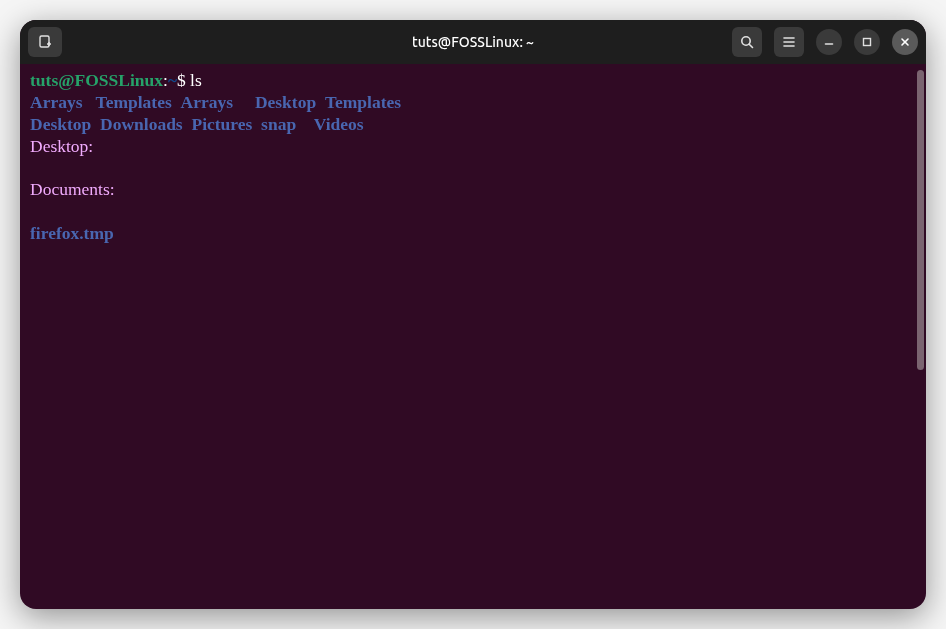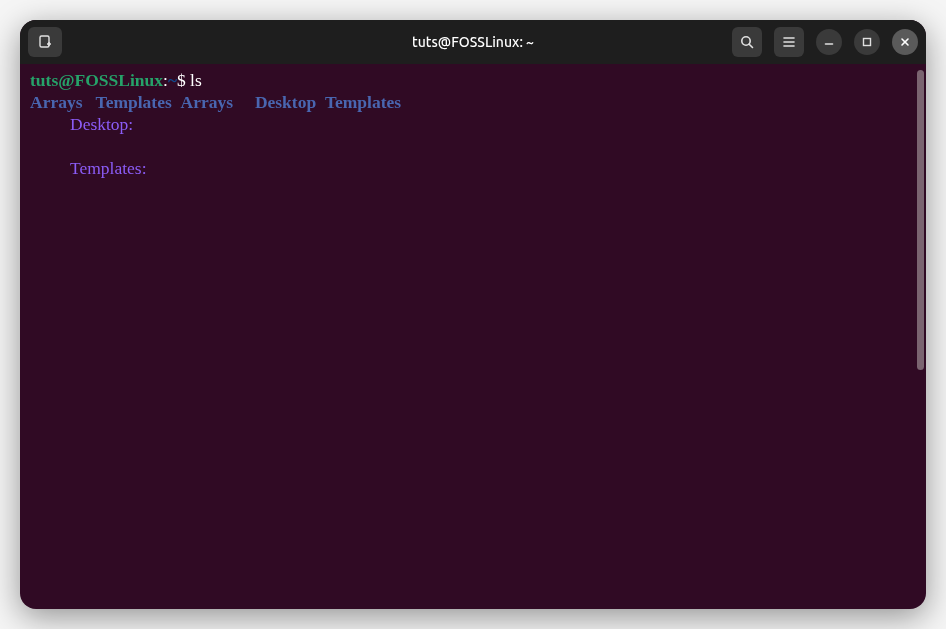--- a/index.html
+++ b/index.html
@@ -98,21 +98,21 @@
       width: 7px;
       height: 300px;
       background: #7a6470;
       border-radius: 4px;
     }
     .prompt-user { color: #26a269; font-weight: bold; }
     .prompt-path { color: #12488b; font-weight: bold; }
     .prompt-dollar { color: #ffffff; }
     .cmd { color: #ffffff; }
     .dir { color: #4966b0; font-weight: bold; text-align: right; }
-    .plain { color: #8b5cf6; margin-left: 40px; }
+    .plain { color: #f0abfc; }
     .line { white-space: pre; font-family: Liberation Serif, serif; }
     svg { display: block; }
   </style>
 </head>
 <body>
 
 <div class="window">
   <div class="titlebar">
     <div class="titlebar-left">
       <div class="tab-btn">
@@ -157,21 +157,23 @@
     </div>
   </div>
 
   <div class="terminal-body">
     <div class="scrollbar"></div>
 
     <div class="line"><span class="prompt-user">tuts@FOSSLinux</span><span class="prompt-dollar">:</span><span class="prompt-path">~</span><span class="prompt-dollar">$</span><span> </span><span class="cmd">ls</span></div>
 
     <div class="line"><span class="dir">Arrays</span><span>   </span><span class="dir">Templates</span><span>  </span><span class="dir">Arrays</span><span>     </span><span class="dir">Desktop</span><span>  </span><span class="dir">Templates</span></div>
 
+    <div class="line"><span class="dir">Desktop</span><span>  </span><span class="dir">Downloads</span><span>  </span><span class="dir">Pictures</span><span>  </span><span class="dir">snap</span><span>    </span><span class="dir">Videos</span></div>
 
 
     <div class="line plain">Desktop:</div>
     <div class="line">&nbsp;</div>
-    <div class="line plain">Templates:</div>
+    <div class="line plain">Documents:</div>
     <div class="line">&nbsp;</div>
+    <div class="line"><span class="dir">firefox.tmp</span></div>
 
   </div>
 </div>
 
 </body></html>

